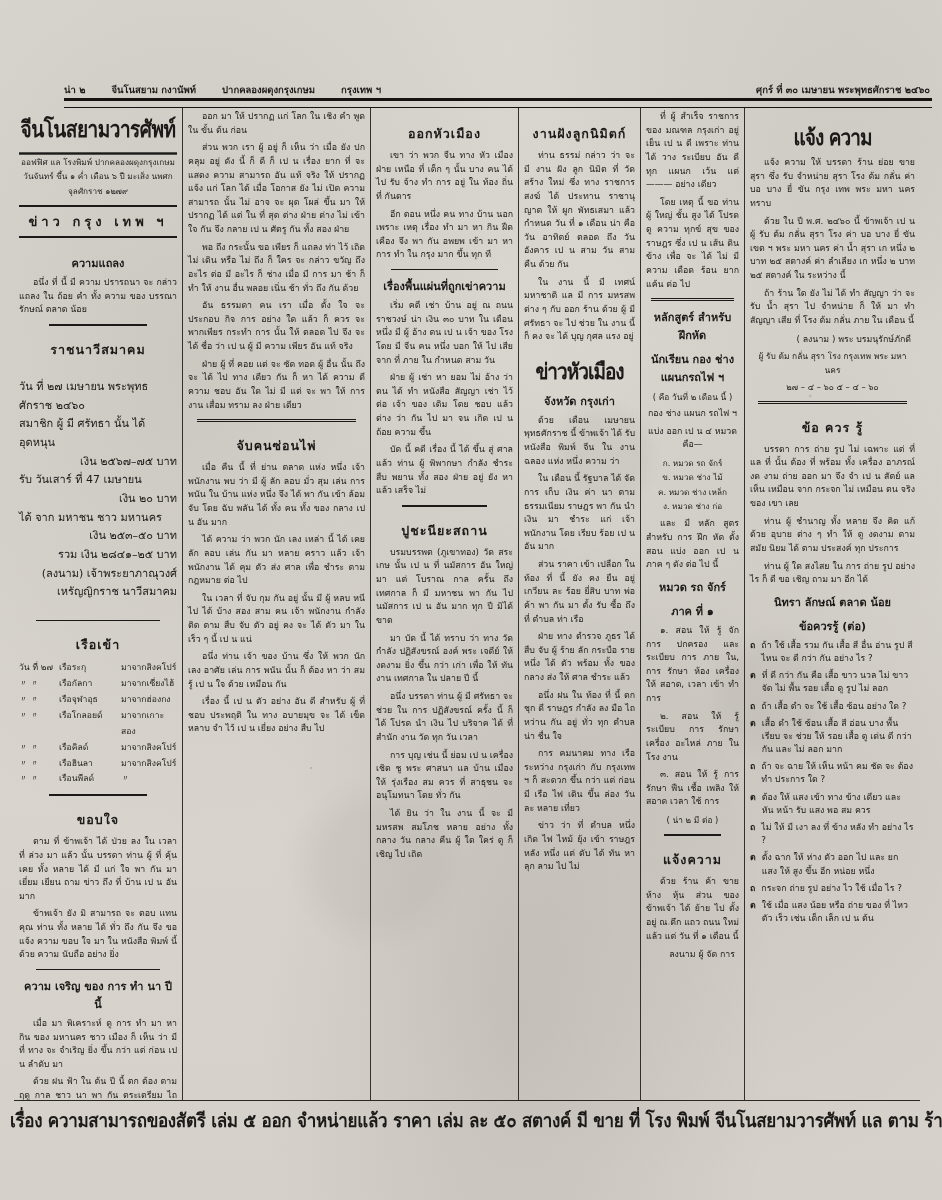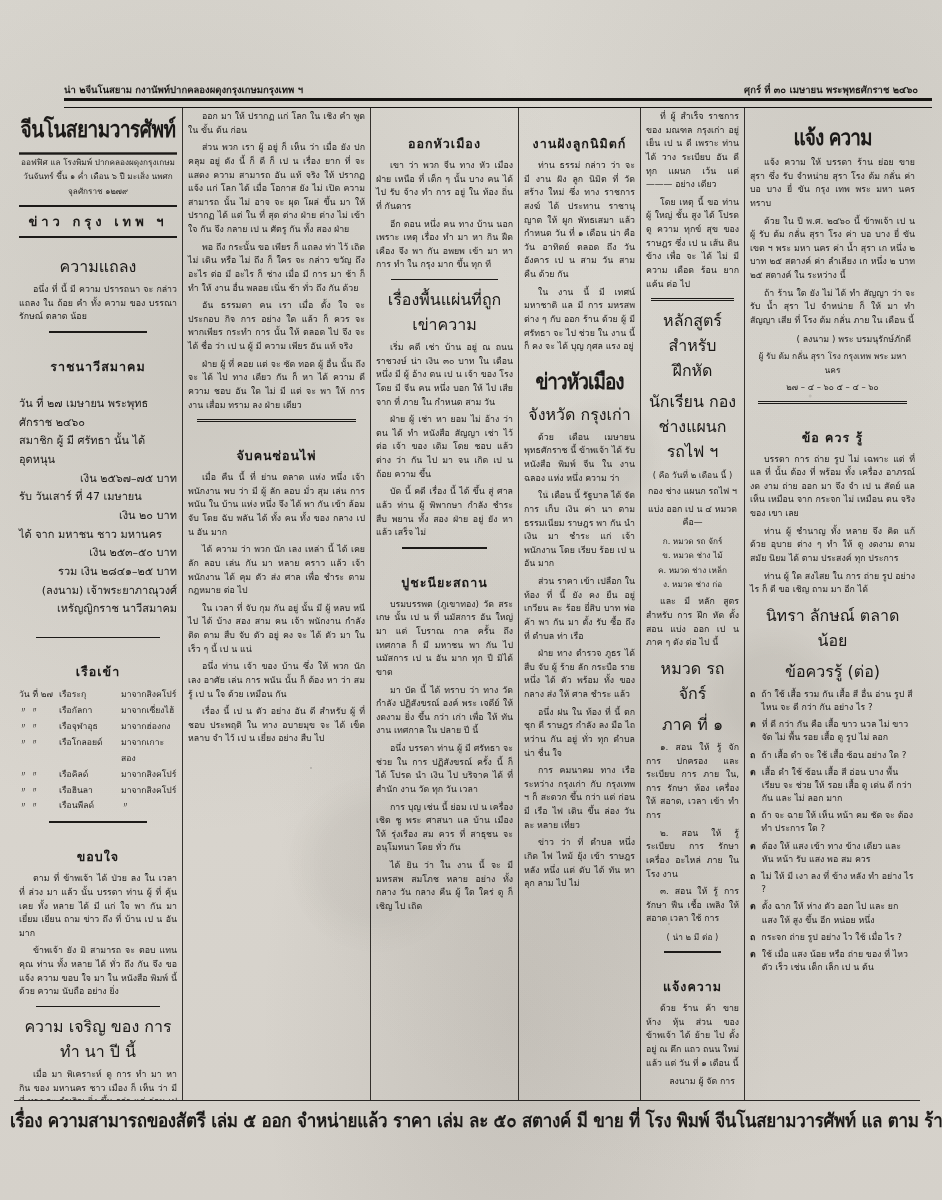--- a/index.html
+++ b/index.html
@@ -24,22 +24,22 @@
       radial-gradient(circle 2px at 33% 64%, rgba(40,38,35,.3) 0 40%, transparent 60%),
       radial-gradient(circle 4px at 58% 41%, rgba(40,38,35,.2) 0 40%, transparent 60%),
       radial-gradient(circle 2px at 71% 77%, rgba(40,38,35,.3) 0 40%, transparent 60%),
       radial-gradient(circle 3px at 86% 33%, rgba(40,38,35,.22) 0 40%, transparent 60%),
       radial-gradient(circle 60px at 64% 38%, rgba(90,85,78,.12) 0 60%, transparent 100%),
       radial-gradient(circle 90px at 40% 72%, rgba(90,85,78,.10) 0 60%, transparent 100%),
       radial-gradient(circle 70px at 82% 58%, rgba(90,85,78,.10) 0 60%, transparent 100%);
   }
   
   .tophead{
-    position:absolute;left:64px;right:24px;top:80px;height:18px;
-    display:flex;align-items:center;
+    position:absolute;left:64px;right:12px;top:80px;height:18px;
+    display:flex;align-items:center;gap:26px;
     font-size:9.5px;font-weight:bold;white-space:nowrap;
   }
   .tophead .sp{flex:1;}
   .headrule{
     position:absolute;left:64px;right:10px;top:98px;height:6px;
     border-top:3px solid #161412;border-bottom:1px solid #161412;
   }
   
   .cols{
     position:absolute;left:14px;top:108px;height:992px;
@@ -54,23 +54,23 @@
     transform:scaleY(1.2);letter-spacing:-.5px;
     margin:4px 0 2px 0;
     border-bottom:2px solid #1c1a18;padding-bottom:5px;
   }
   .lines{font-size:8.2px;text-align:center;line-height:1.75;margin:4px 0;}
   .boxhead{
     font-size:13px;font-weight:bold;text-align:center;letter-spacing:4px;
     border-top:2px solid #1c1a18;border-bottom:2px solid #1c1a18;
     padding:4px 0;margin:7px 0 16px 0;
   }
-  .head{font-size:12.5px;font-weight:bold;text-align:center;margin:24px 0 5px 0;letter-spacing:1px;}
+  .head{font-size:12.5px;font-weight:bold;text-align:center;margin:14px 0 5px 0;letter-spacing:1px;}
   .bighead{font-size:19px;font-weight:bold;text-align:center;margin:12px 0 4px 0;letter-spacing:-1px;transform:scaleY(1.15);white-space:nowrap;}
-  .subhead{font-size:16px;font-weight:normal;text-align:center;margin:6px 0 4px 0;}
+  .subhead{font-size:11px;font-weight:bold;text-align:center;margin:6px 0 4px 0;}
   .meta{font-size:8.4px;text-align:center;margin:3px 0;}
   .para{font-size:8.8px;line-height:1.55;text-align:justify;text-indent:14px;margin:0 0 4px 0;}
   .para.center{text-align:center;text-indent:0;}
   .divider{height:0;border-top:2px solid #1c1a18;width:62%;margin:7px auto;}
   .divider.thin{border-top-width:1px;width:78%;}
   .divider.heavy{border-top:3px double #1c1a18;width:90%;}
   .ledger{font-size:11px;line-height:1.7;margin:18px 0;}
   .ledger .row{display:block;}
   .ledger .row.right{text-align:right;}
   .ships{font-size:8.6px;line-height:1.85;margin:2px 0;}

